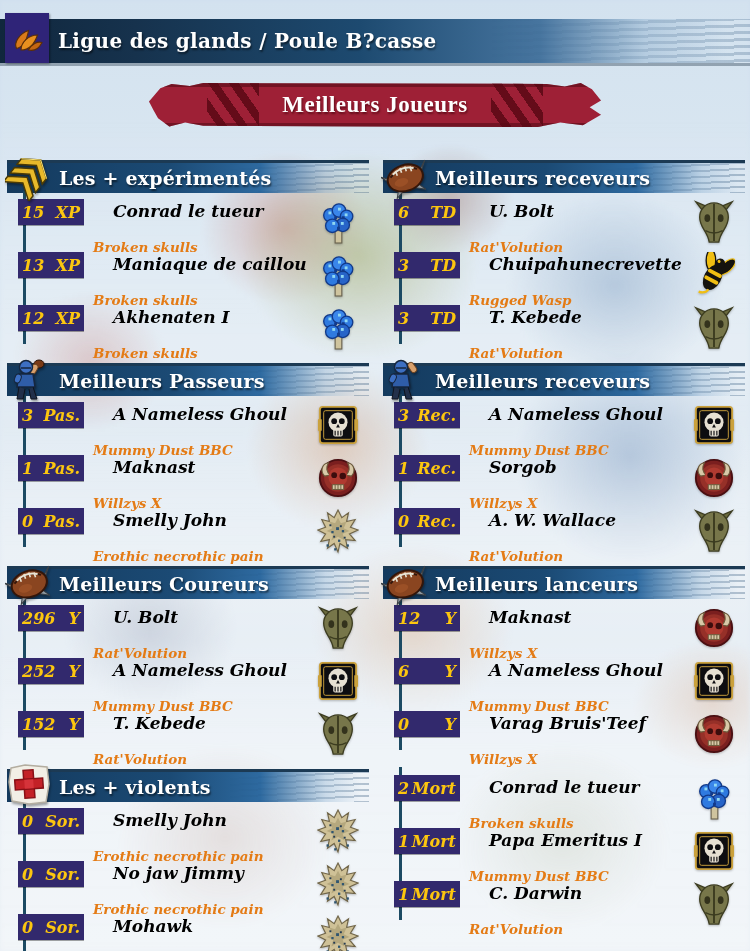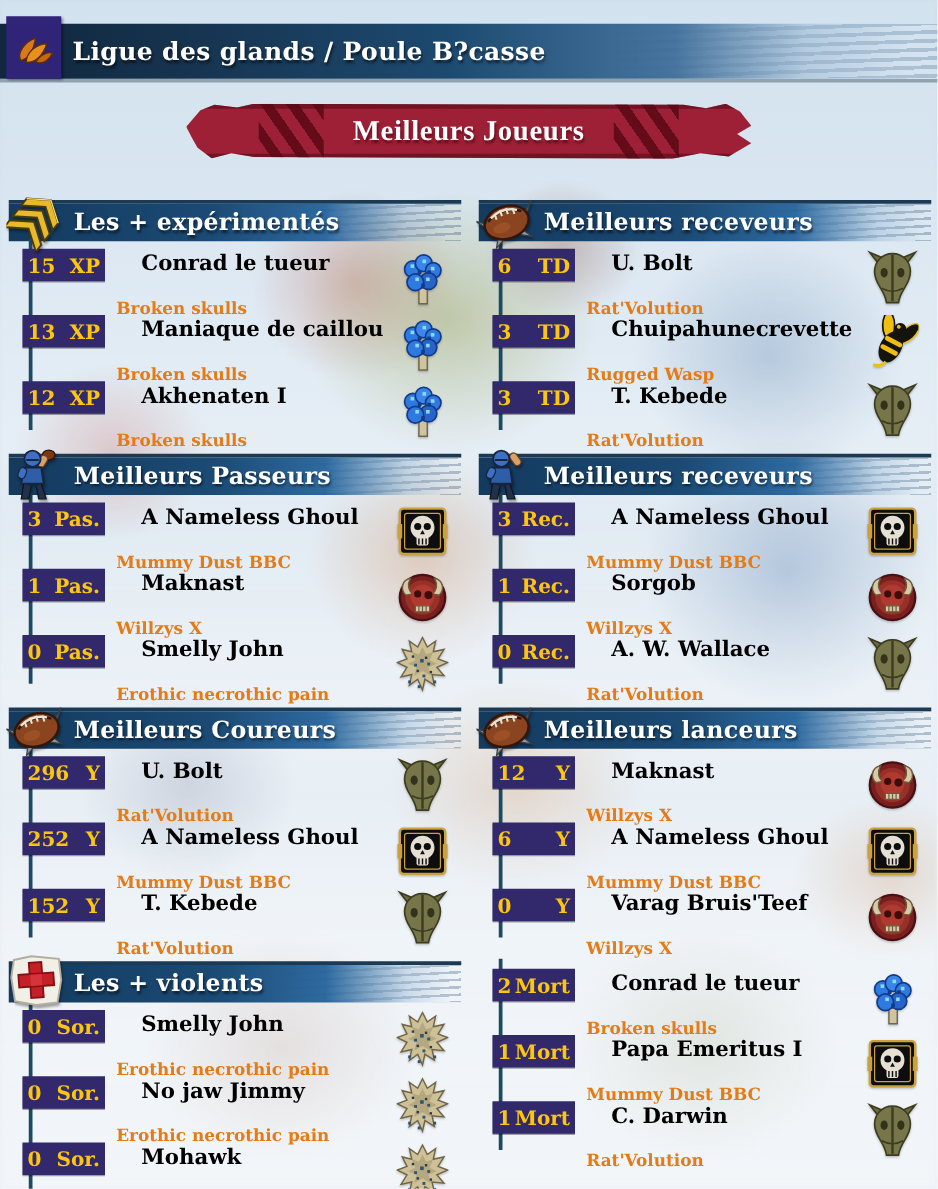--- a/index.html
+++ b/index.html
@@ -62,21 +62,21 @@
   .panel{position:relative;}
   .panel-head{position:relative;border-top:3px solid #1c3a54;height:30px;
     background:linear-gradient(90deg,#143a5e 0%,#1b4a74 45%,#2e6aa0 70%,rgba(130,170,205,.35) 88%,rgba(220,232,242,0) 98%);}
   .panel-head .brush{position:absolute;right:0;top:0;height:100%;width:140px;
     background:repeating-linear-gradient(177deg, rgba(30,70,110,.3) 0 2px, rgba(255,255,255,0) 2px 6px);
     mask-image:linear-gradient(90deg, rgba(0,0,0,0), rgba(0,0,0,1));}
   .panel-head .ptitle{position:absolute;left:52px;top:50%;transform:translateY(-50%);
     color:#fff;font-weight:bold;font-size:19px;letter-spacing:.2px;text-shadow:1px 2px 2px rgba(0,0,0,.55);white-space:nowrap;}
   .panel-icon{position:absolute;left:-2px;top:-14px;width:48px;height:52px;z-index:2;
     filter:drop-shadow(1px 2px 1px rgba(0,0,0,.35));}
-  .rows{position:relative;margin-top:6px;}
+  .rows{position:relative;margin-top:6px;font-style:italic;}
   .vline{position:absolute;left:16px;top:-8px;bottom:14px;width:3px;background:#1c4a63;}
   .row{position:relative;display:flex;align-items:flex-start;height:53px;}
   .badge{width:58px;height:26px;background:#32296d;color:#fcc60f;flex:0 0 auto;
     display:flex;align-items:center;justify-content:space-between;padding:0 4px;
     font-weight:bold;font-size:16px;margin-left:11px;box-shadow:0 1px 0 rgba(0,0,0,.35);position:relative;z-index:1;}
   .who{margin-left:9px;line-height:1;min-width:0;}
   .pname{color:#000000;font-weight:bold;font-size:17px;line-height:20px;white-space:nowrap;margin-top:2px;margin-left:20px;}
   .tname{color:#e47b15;font-weight:bold;font-size:13.5px;line-height:16px;white-space:nowrap;margin-top:18px;}
   .team-logo{width:42px;height:46px;margin-left:auto;margin-right:10px;flex:0 0 auto;
     filter:drop-shadow(0 1px 1px rgba(0,0,0,.25));}

